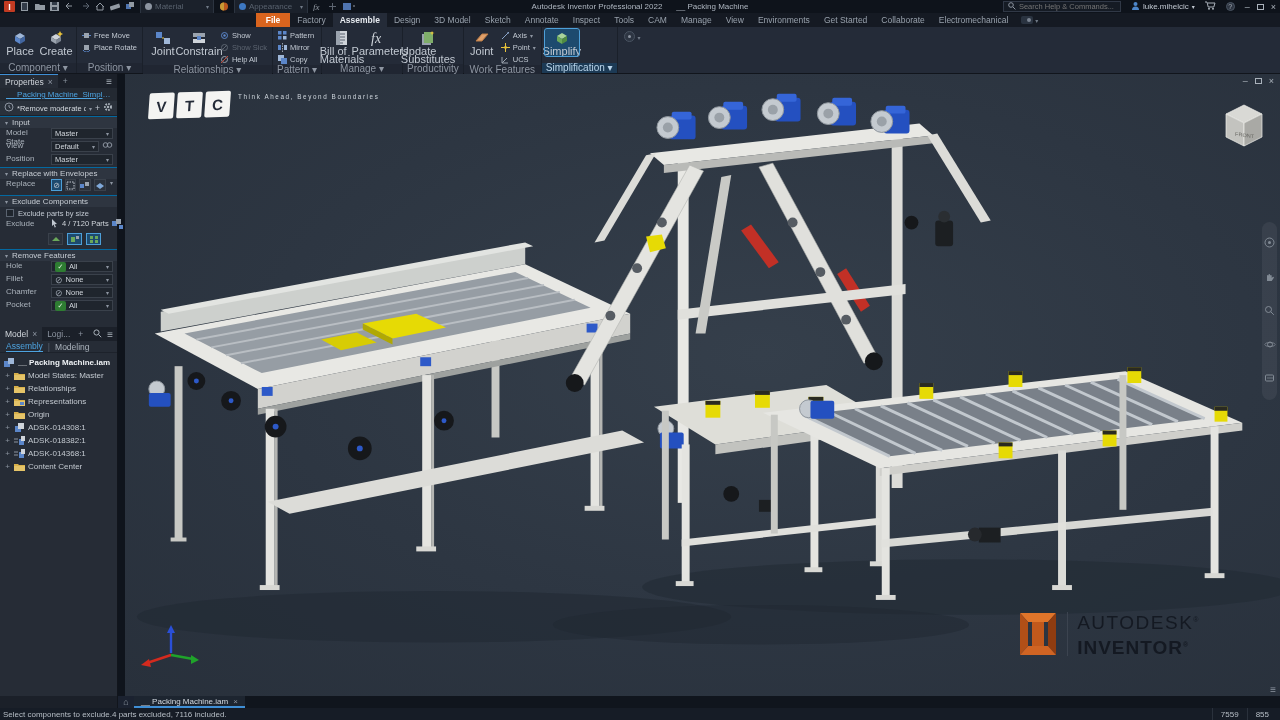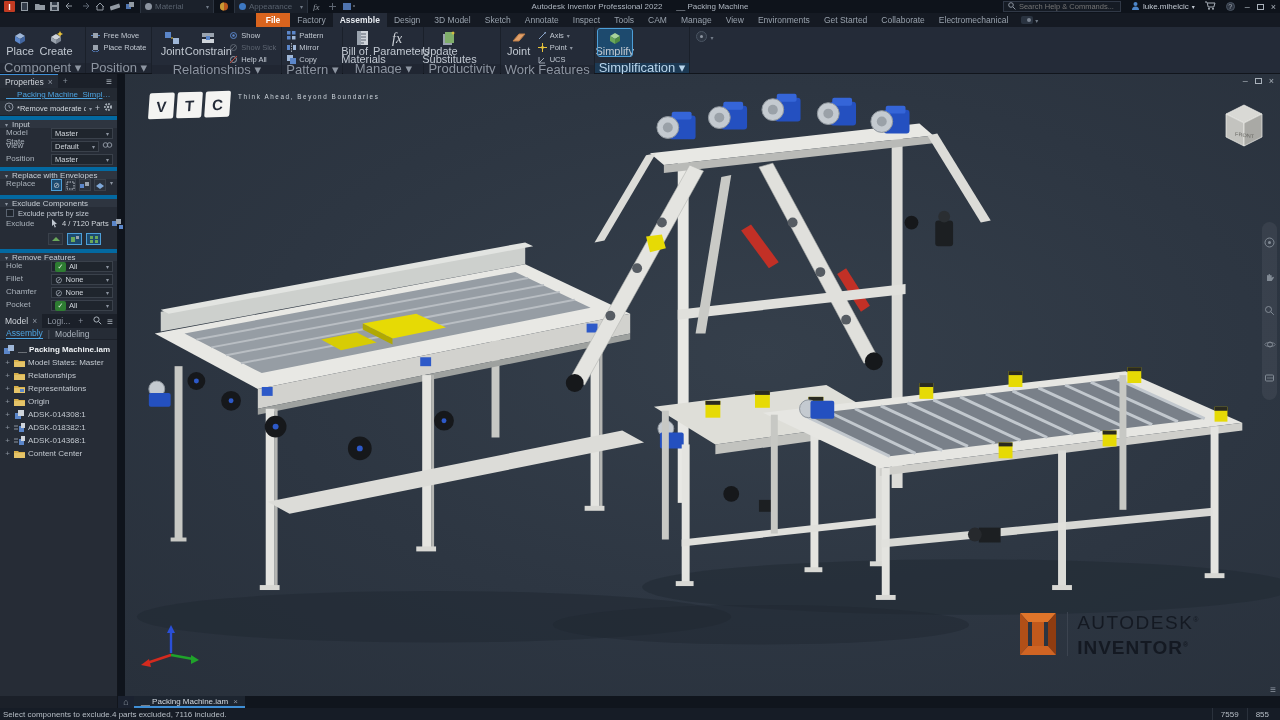--- a/index.html
+++ b/index.html
@@ -41,21 +41,21 @@
   .tab-extra { display:flex; align-items:center; gap:2px; padding:0 6px; }
   .camicon { width:12px; height:8px; background:#2a3340; border-radius:2px; position:relative; }
   .camicon::after { content:""; position:absolute; right:2px; top:2px; width:4px; height:4px;
     border-radius:50%; background:#7b8592; }
 
   
   .ribbon { height:47px; background:#242b38; display:flex; align-items:stretch; flex:0 0 auto;
     border-bottom:1px solid #11151c; }
   .rgroup { display:flex; flex-direction:column; border-right:1px solid #1a202a; }
   .rbody { flex:1; display:flex; align-items:flex-start; padding:2px 3px 0; gap:2px; }
-  .rlabel { height:10px; font-size:13px; color:#8d95a1; text-align:center; line-height:10px;
+  .rlabel { height:10px; font-size:10px; color:#8d95a1; text-align:center; line-height:10px;
     background:#202632; padding:0 4px; white-space:nowrap; }
   .bigbtn { width:34px; display:flex; flex-direction:column; align-items:center; gap:1px;
     padding:1px 1px; border-radius:2px; }
   .bigbtn .blabel { font-size:11px; color:#c2c9d2; text-align:left; line-height:8px; }
   .smallcol { display:flex; flex-direction:column; gap:1px; padding-top:1px; }
   .smallbtn { display:flex; align-items:center; gap:3px; font-size:7.5px; color:#c2c9d2;
     height:11px; padding:0 2px; border-radius:2px; white-space:nowrap; }
   .smallbtn .sicon { width:9px; height:9px; flex:0 0 auto; }
   .smallbtn.disabled { color:#5c6470; }
   .smallbtn .mini-caret { font-size:6px; color:#8d95a1; }
@@ -79,38 +79,38 @@
   .ptab .x { color:#8d95a1; }
   .phead .plus { color:#8d95a1; padding:0 5px; }
   .phead .burger { margin-left:auto; padding:0 5px; color:#aab2bb; font-size:10px; }
   .doclink-row { height:13px; background:#232932; display:flex; align-items:center; padding:0 6px; }
   .doclink { color:#4da3e0; text-decoration:underline; white-space:nowrap; overflow:hidden;
     text-overflow:ellipsis; font-size:8px; }
   .preset-row { height:15px; background:#2a313b; display:flex; align-items:center; gap:3px;
     padding:0 4px; border-bottom:1px solid #1d222b; }
   .preset-text { flex:1; color:#d4d9df; font-size:7.5px; white-space:nowrap; overflow:hidden; }
   .sechead { height:12px; background:#2e3540; display:flex; align-items:center; gap:4px; padding:0 5px;
-    color:#c6ccd3; font-size:8px; border-top:4px solid #0369a1;text-align:center; }
+    color:#c6ccd3; font-size:8px; border-top:1px solid #0369a1;text-align:center; }
   .sechead .tri { font-size:6px; color:#8d95a1; }
   .frow { height:13px; display:flex; align-items:flex-start; padding:0 4px 0 6px; gap:3px; }
   .flabel { width:42px; color:#aab2bb; font-size:8px; flex:0 0 auto; }
   .fselect { flex:1; height:11px; background:#1f252d; border:1px solid #3a414b; display:flex;
     align-items:center; padding:0 3px; gap:3px; color:#d0d5db; font-size:7.5px; min-width:0; }
   .fselect .caret { margin-left:auto; font-size:6px; color:#8d95a1; }
   .iconbtn { width:15px; height:12px; background:#2a313b; border:1px solid #3a414b; display:flex;
     align-items:center; justify-content:center; font-size:8px; color:#c2c9d2; }
   .iconbtn.active { background:#1d4a6e; border-color:#4d9fd8; }
   .cbrow { height:12px; display:flex; align-items:center; gap:4px; padding:0 6px; color:#c2c9d2; }
   .cbox { width:8px; height:8px; border:1px solid #5a6370; background:#1f252d; }
   .greenchip { width:11px; height:10px; background:#2e7d32; border-radius:2px; color:#dff0df;
     font-size:7px; display:flex; align-items:center; justify-content:center; }
   .slashchip { color:#9aa3ae; font-size:9px; line-height:10px; }
 
   
-  .btabs { height:14px; background:#1b2029; display:flex; align-items:center; margin-top:1px; }
+  .btabs { height:14px; background:#1b2029; display:flex; align-items:center; margin-top:14px; }
   .btab { background:#262c36; height:100%; display:flex; align-items:center; gap:4px; padding:0 5px;
     color:#d0d5db; }
   .btab2 { color:#8d95a1; padding:0 5px; }
   .btabs .plus { color:#8d95a1; padding:0 3px; }
   .btabs .right { margin-left:auto; display:flex; align-items:center; gap:5px; padding-right:4px; }
   .subtabs { height:12px; display:flex; align-items:center; gap:5px; padding:0 6px;
     border-bottom:1px solid #1d222b; }
   .subtabs .a { color:#4da3e0; border-bottom:1px solid #4da3e0; }
   .subtabs .sep { color:#5a6270; }
   .subtabs .m { color:#aab2bb; }

